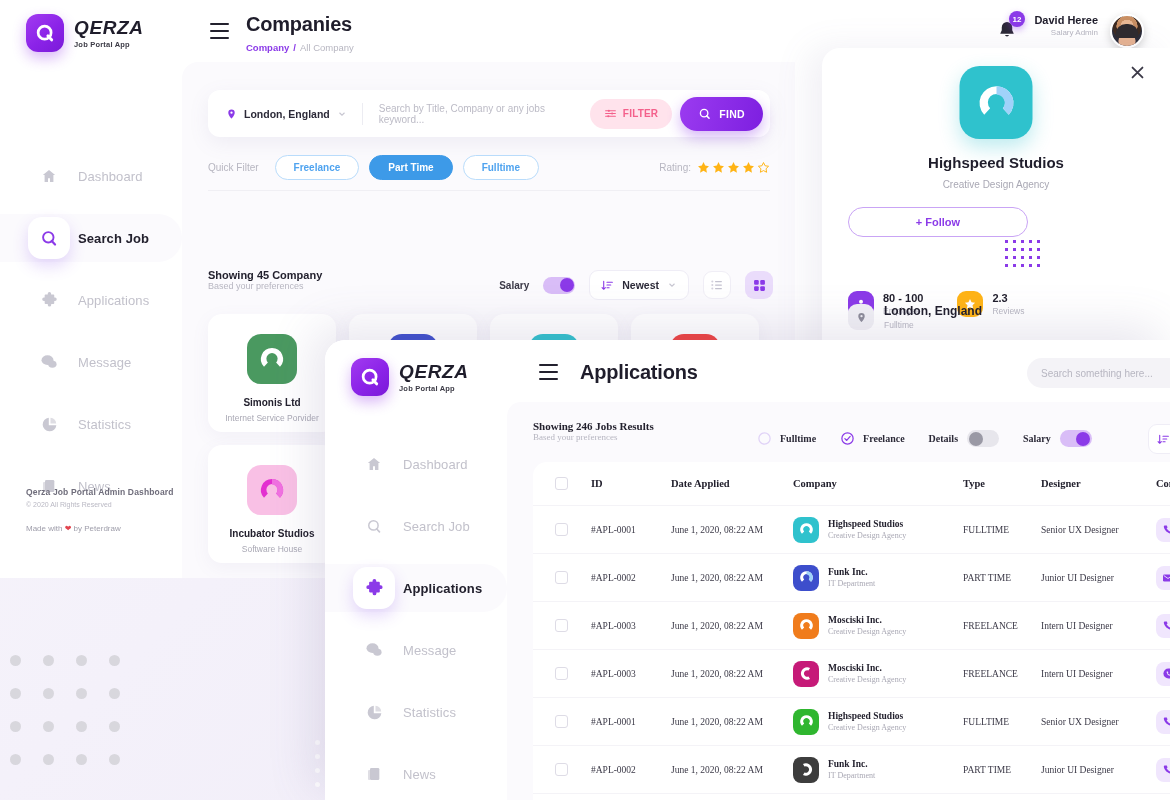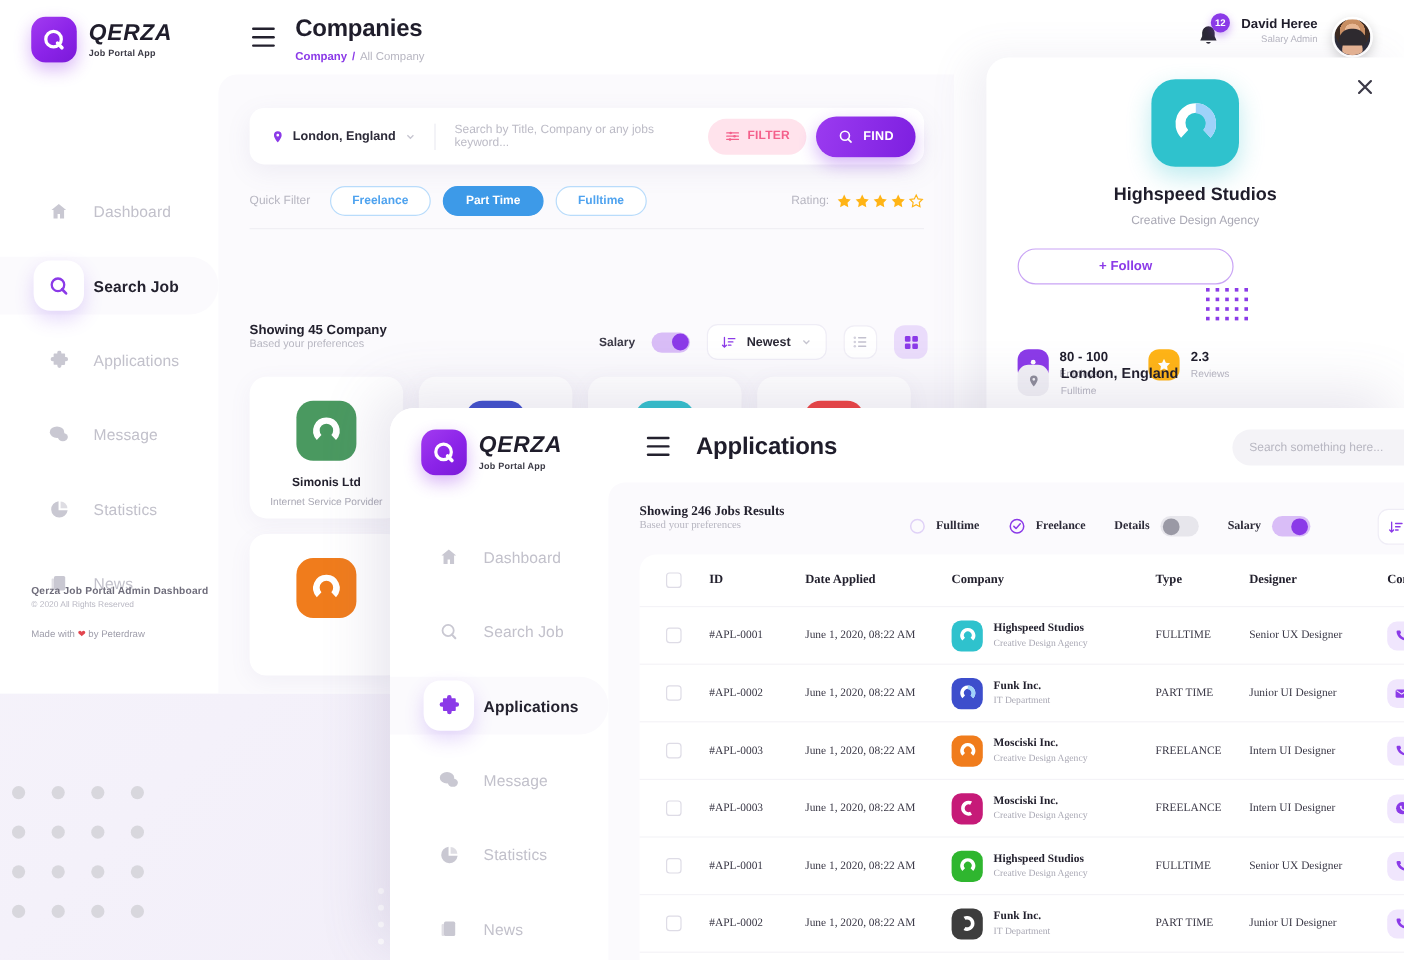--- a/index.html
+++ b/index.html
@@ -538,20 +538,30 @@
         <div class="clogo" style="background:#f0413f">
           <svg width="30" height="30" viewBox="0 0 24 24">
               <path d="M12 3.2A8.8 8.8 0 0 0 5.6 18.1l3.1-3.3a4.5 4.5 0 1 1 6.6 0l3.1 3.3A8.8 8.8 0 0 0 12 3.2z" fill="#fff"></path>
               <path d="M18.4 18.1A8.8 8.8 0 0 0 12 3.2v4.3a4.5 4.5 0 0 1 3.3 7.3z" fill="#9fd2fa"></path>
             </svg>
         </div>
         <div class="cname">Mosciski Inc</div>
         <div class="cdesc"></div>
       </div>
       <div class="ccard">
+        <div class="clogo" style="background:#f9c0e5">
+          <svg width="30" height="30" viewBox="0 0 24 24">
+              <path d="M12 3.2A8.8 8.8 0 0 0 5.6 18.1l3.1-3.3a4.5 4.5 0 1 1 6.6 0l3.1 3.3A8.8 8.8 0 0 0 12 3.2z" fill="#e330d0"></path>
+              <path d="M18.4 18.1A8.8 8.8 0 0 0 12 3.2v4.3a4.5 4.5 0 0 1 3.3 7.3z" fill="#f071e0"></path>
+            </svg>
+        </div>
+        <div class="cname">Incubator Studios</div>
+        <div class="cdesc">Software House</div>
+      </div>
+      <div class="ccard">
         <div class="clogo" style="background:#f07c1c">
           <svg width="30" height="30" viewBox="0 0 24 24">
               <path d="M12 3.2A8.8 8.8 0 0 0 5.6 18.1l3.1-3.3a4.5 4.5 0 1 1 6.6 0l3.1 3.3A8.8 8.8 0 0 0 12 3.2z" fill="#fff"></path>
             </svg>
         </div>
         <div class="cname"></div>
         <div class="cdesc"></div>
       </div>
     </div>
   </div>

